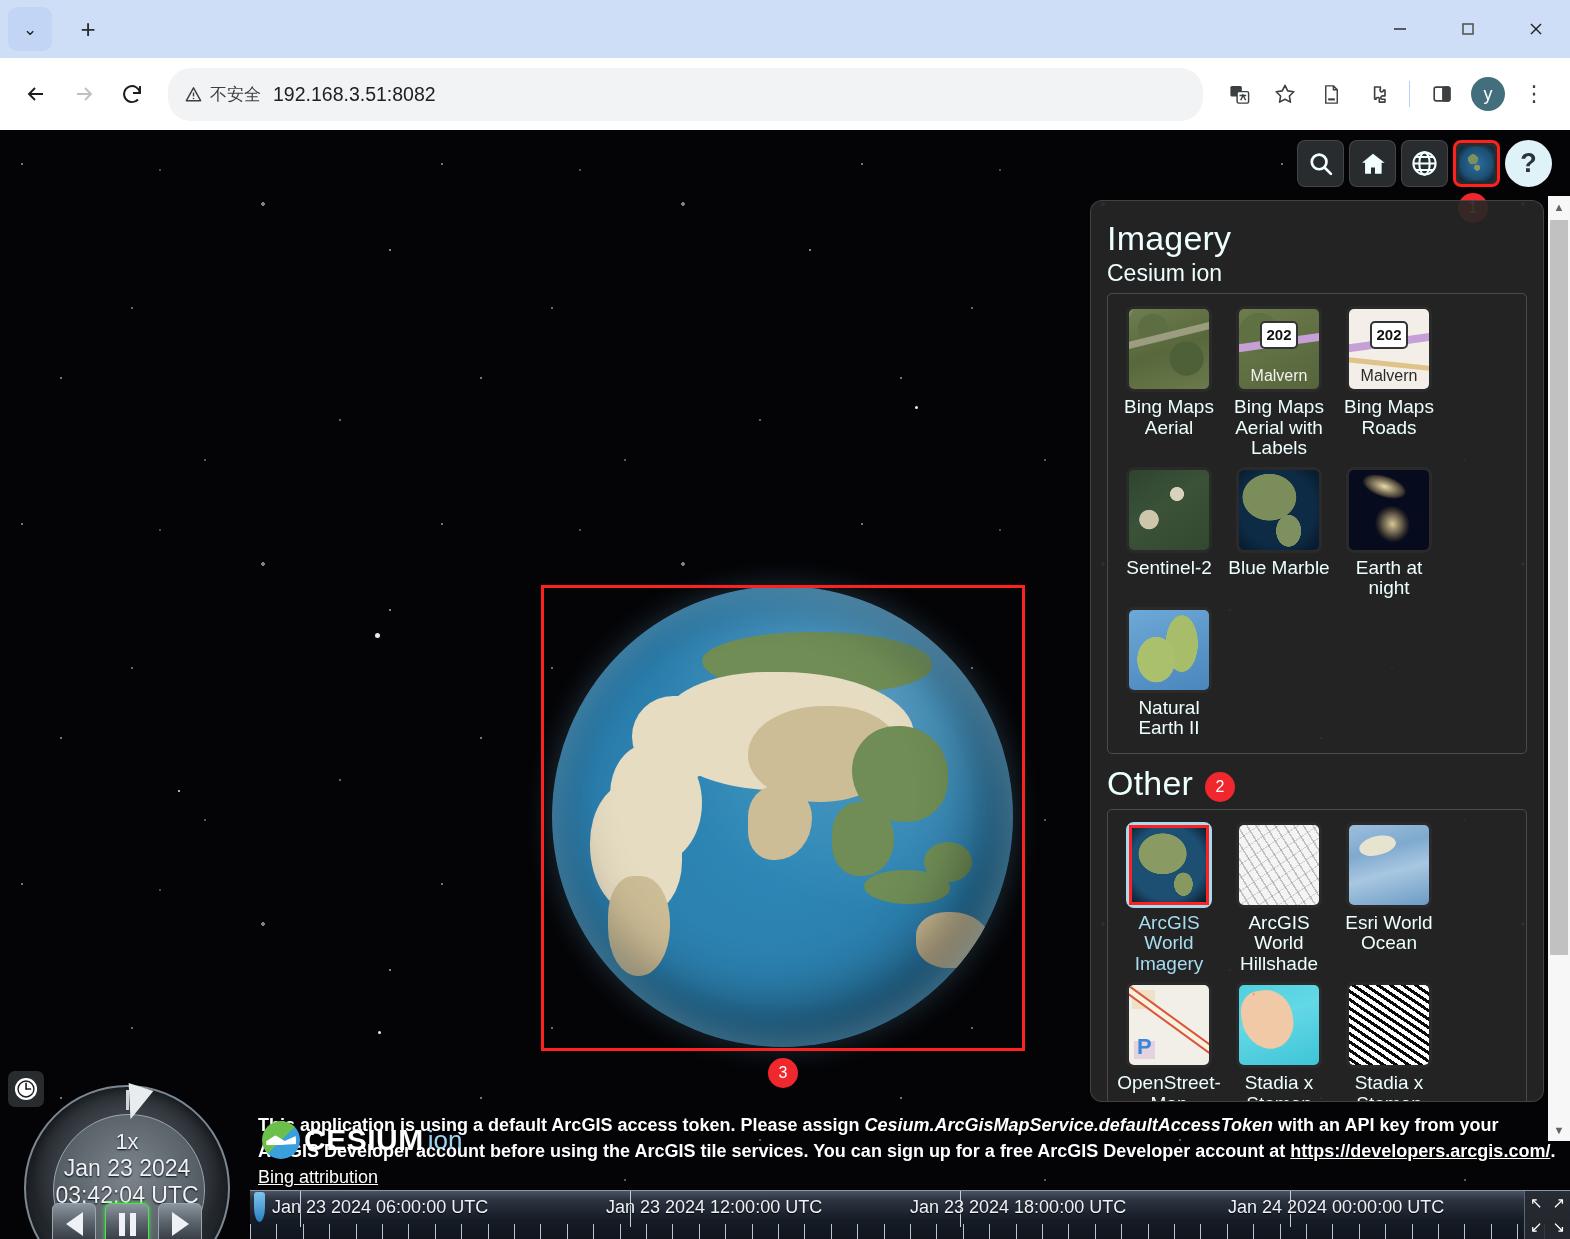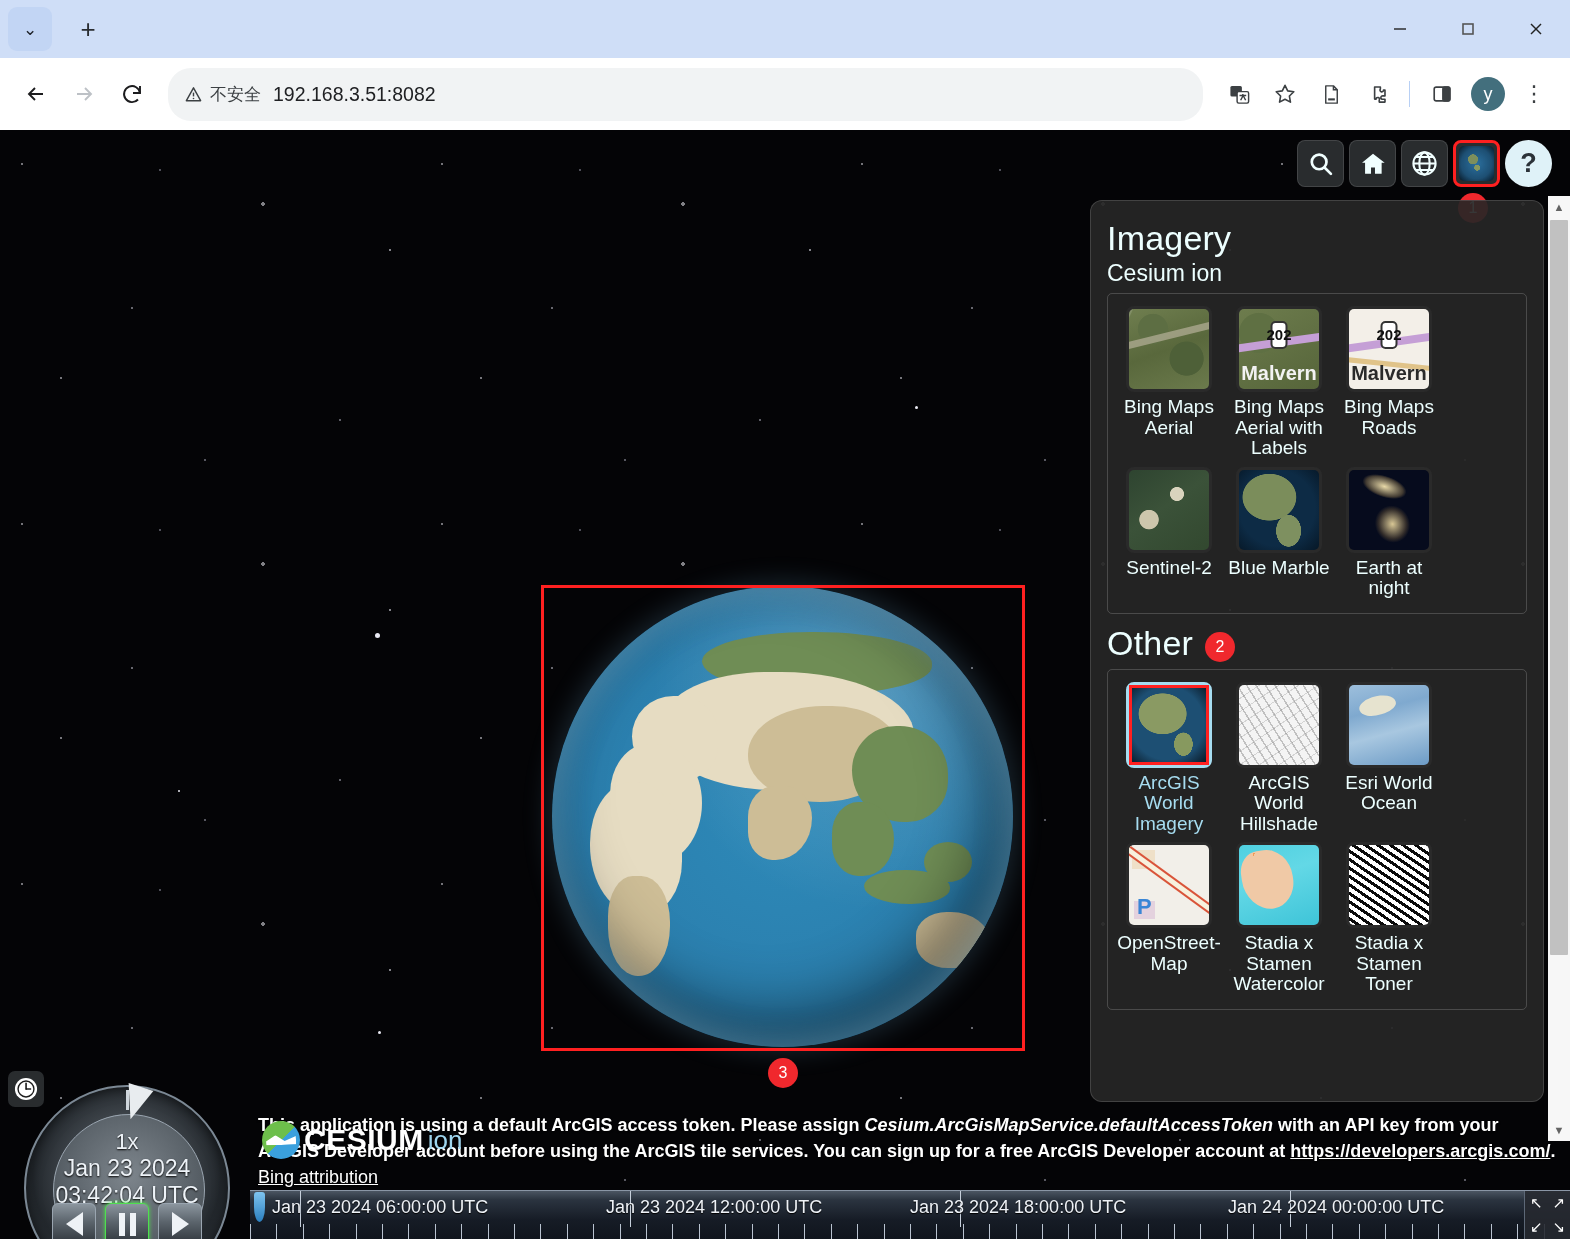--- a/index.html
+++ b/index.html
@@ -245,27 +245,27 @@
   .road-purple {
     position: absolute; left: -10%; top: 36%; width: 130%; height: 8px;
     background: #c59fd6; transform: rotate(-8deg);
   }
   .road-tan {
     position: absolute; left: -10%; top: 66%; width: 130%; height: 5px;
     background: #e0c389; transform: rotate(6deg);
   }
   .shield {
     position: absolute; left: 50%; top: 32%; transform: translate(-50%,-50%);
-    width: 17px; height: 28px; background: #fff; border: 2px solid #333;
+    width: 38px; height: 28px; background: #fff; border: 2px solid #333;
     border-radius: 5px; display: flex; align-items: center; justify-content: center;
     font-size: 15px; font-weight: bold; color: #111;
   }
   .town {
     position: absolute; left: 50%; bottom: 4px; transform: translateX(-50%);
-    font-size: 20px; font-weight: bold; white-space: nowrap;
+    font-size: 16px; font-weight: normal; white-space: nowrap;
   }
   .th-sentinel {
     background:
       radial-gradient(circle at 60% 30%, #d9d3bd 0 9%, transparent 10%),
       radial-gradient(circle at 25% 62%, #cdc6ac 0 12%, transparent 13%),
       linear-gradient(145deg, #2e4430 0%, #3b5239 45%, #32482f 100%);
   }
   .th-bluemarble {
     background:
       radial-gradient(ellipse 46% 40% at 38% 34%, #7b8d5b 0 72%, transparent 74%),
@@ -678,20 +678,26 @@
             <div class="tile-label">Blue Marble</div>
           </div>
 
           <div class="tile">
             <div class="tile-img">
                 <div class="th th-night"></div>
               </div>
             <div class="tile-label">Earth at night</div>
           </div>
 
+          <div class="tile">
+            <div class="tile-img">
+                <div class="th th-natural"></div>
+              </div>
+            <div class="tile-label">Natural Earth II</div>
+          </div>
         </div>
 
         <div class="sec-head" style="margin-top:10px;">
           <div class="sec-title">Other</div>
           <div class="anno-badge" style="position:relative;left:0;top:4px;">2</div>
         </div>
 
         <div class="tile-group" style="margin-top:6px;">
 
           <div class="tile selected">

